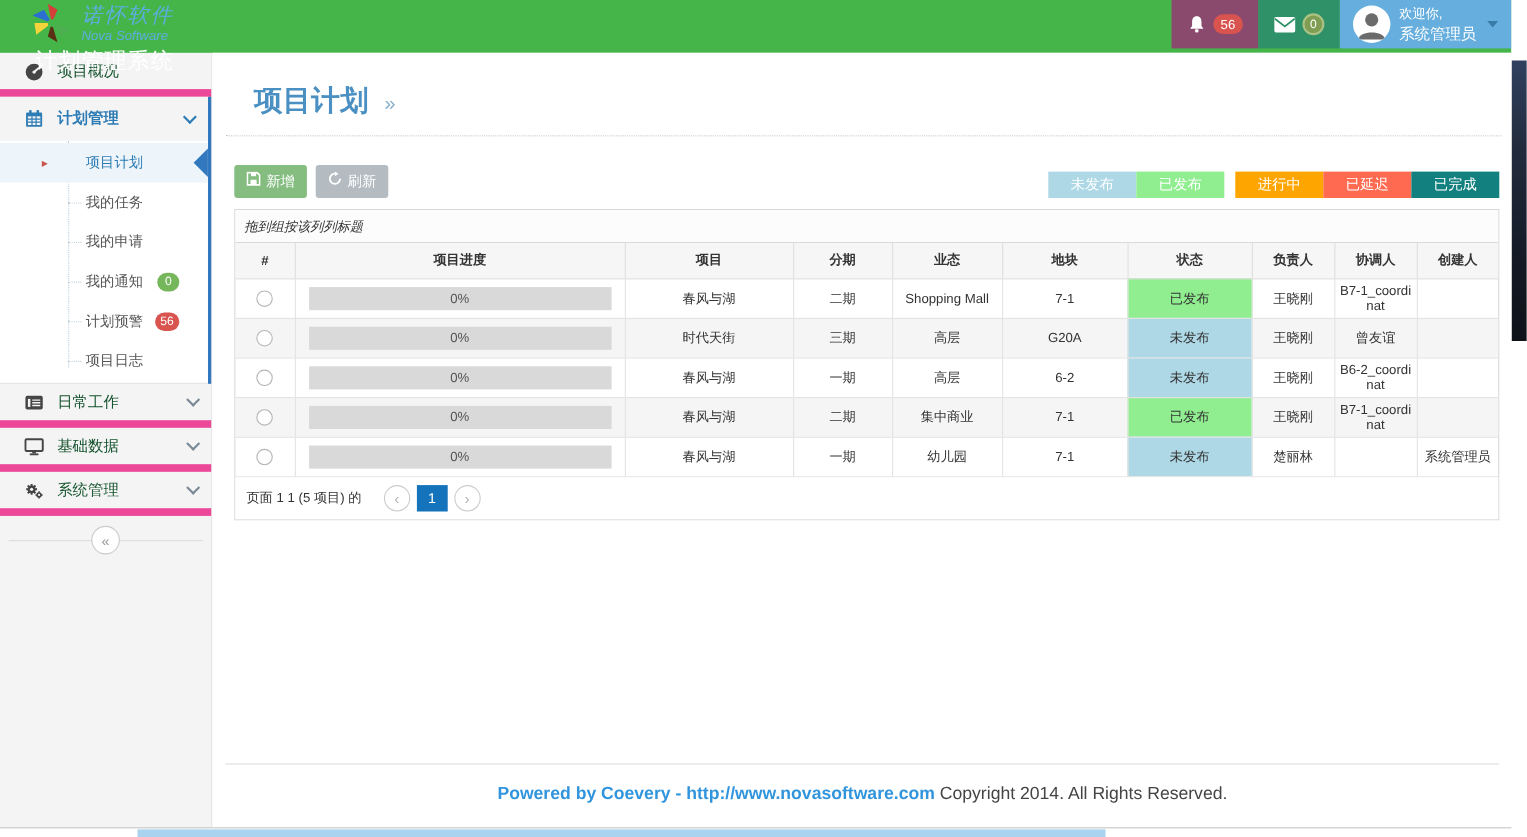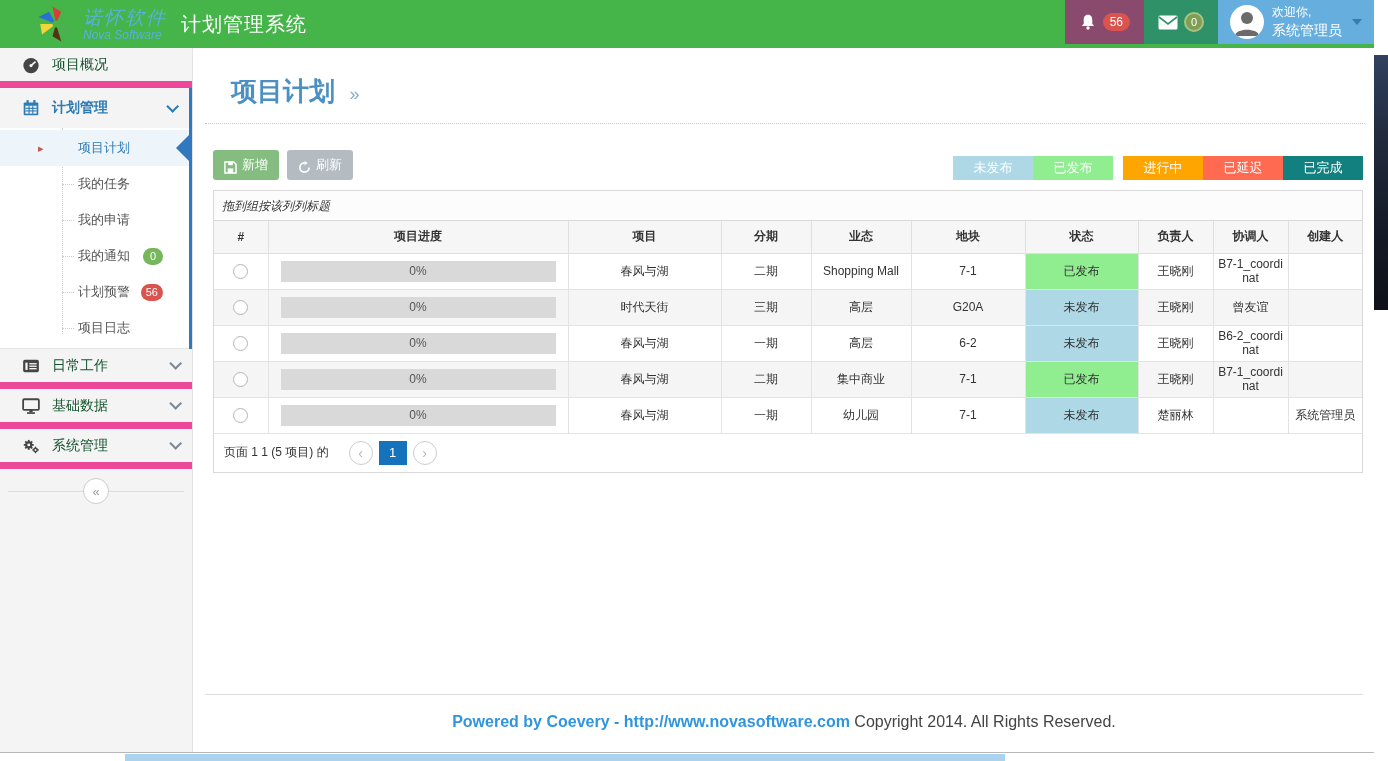--- a/index.html
+++ b/index.html
@@ -9,21 +9,21 @@
 
   
   .edge-strip { position:absolute; right:0; top:55px; width:14px; height:255px;
     background:linear-gradient(180deg,#31415f 0%,#232c3f 30%,#141a26 70%,#0e1118 100%); z-index:0; }
   .bottom-strip { position:absolute; left:125px; bottom:0; width:880px; height:7px; background:#a9d3ee; z-index:0; }
   .app { position:absolute; left:0; top:0; width:1374px; height:753px; background:#fff;
     border-bottom:1px solid #b8b8b8; z-index:1; overflow:hidden; }
 
   
   .hdr { height:48px; background:#45b549; display:flex; align-items:stretch; position:relative; }
-  .hdr-left { display:flex; align-items:center; padding-left:35px; }
+  .hdr-left { display:flex; align-items:flex-end; padding-left:18px;flex-direction:column; }
   .logo { display:flex; align-items:center; }
   .logo svg { width:42px; height:42px; }
   .logo-txt { margin-left:6px; line-height:1; }
   .logo-cn { font-size:19px; font-style:italic; color:#5caee0; letter-spacing:2px; }
   .logo-en { font-size:12px; font-style:italic; color:#5caee0; margin-top:2px; }
   .app-title { color:#fff; font-size:20px; margin-left:14px; letter-spacing:1px; }
   .hdr-right { margin-left:auto; display:flex; align-items:stretch; height:44px; }
   .hblock { display:flex; align-items:center; justify-content:center; padding:0 14px; cursor:pointer; }
   .hblock.bell { background:#8a4a6d; min-width:70px; }
   .hblock.mail { background:#2f9168; min-width:54px; }
@@ -66,21 +66,21 @@
   .collapse-row:before { content:""; position:absolute; left:8px; right:8px; top:50%; border-top:1px solid #ddd; }
   .collapse-btn { position:relative; width:26px; height:26px; border-radius:50%; background:#fff;
     border:1px solid #ccc; color:#999; font-size:13px; display:flex; align-items:center; justify-content:center; cursor:pointer; }
 
   
   .main { flex:1; position:relative; background:#fff; }
   .page-head { padding:26px 12px 14px 26px; border-bottom:1px dotted #c9c9c9; margin:0 12px; }
   .page-title { color:#4a90c2; font-size:26px; display:inline; }
   .page-chev { color:#85aecb; font-size:18px; margin-left:10px; }
   .toolbar { display:flex; align-items:flex-end; margin:26px 14px 10px 20px; }
-  .btn { display:inline-flex; align-items:flex-end; color:#fff; font-size:13px; border:none;
+  .btn { display:inline-flex; align-items:flex-start; color:#fff; font-size:13px; border:none;
     border-radius:3px; padding:6px 11px; margin-right:8px; cursor:pointer; }
   .btn svg { margin-right:5px; }
   .btn-add { background:#85bd80; }
   .btn-refresh { background:#b4bcc2; }
   .legend { margin-left:auto; display:flex; }
   .chip { width:80px; height:24px; line-height:24px; text-align:center; color:#fff; font-size:13px; cursor:pointer; }
 
   
   .grid { margin:4px 14px 0 20px; border:1px solid #d9d9d9; }
   .group-hint { height:30px; line-height:30px; padding-left:8px; font-size:12px; color:#333;

